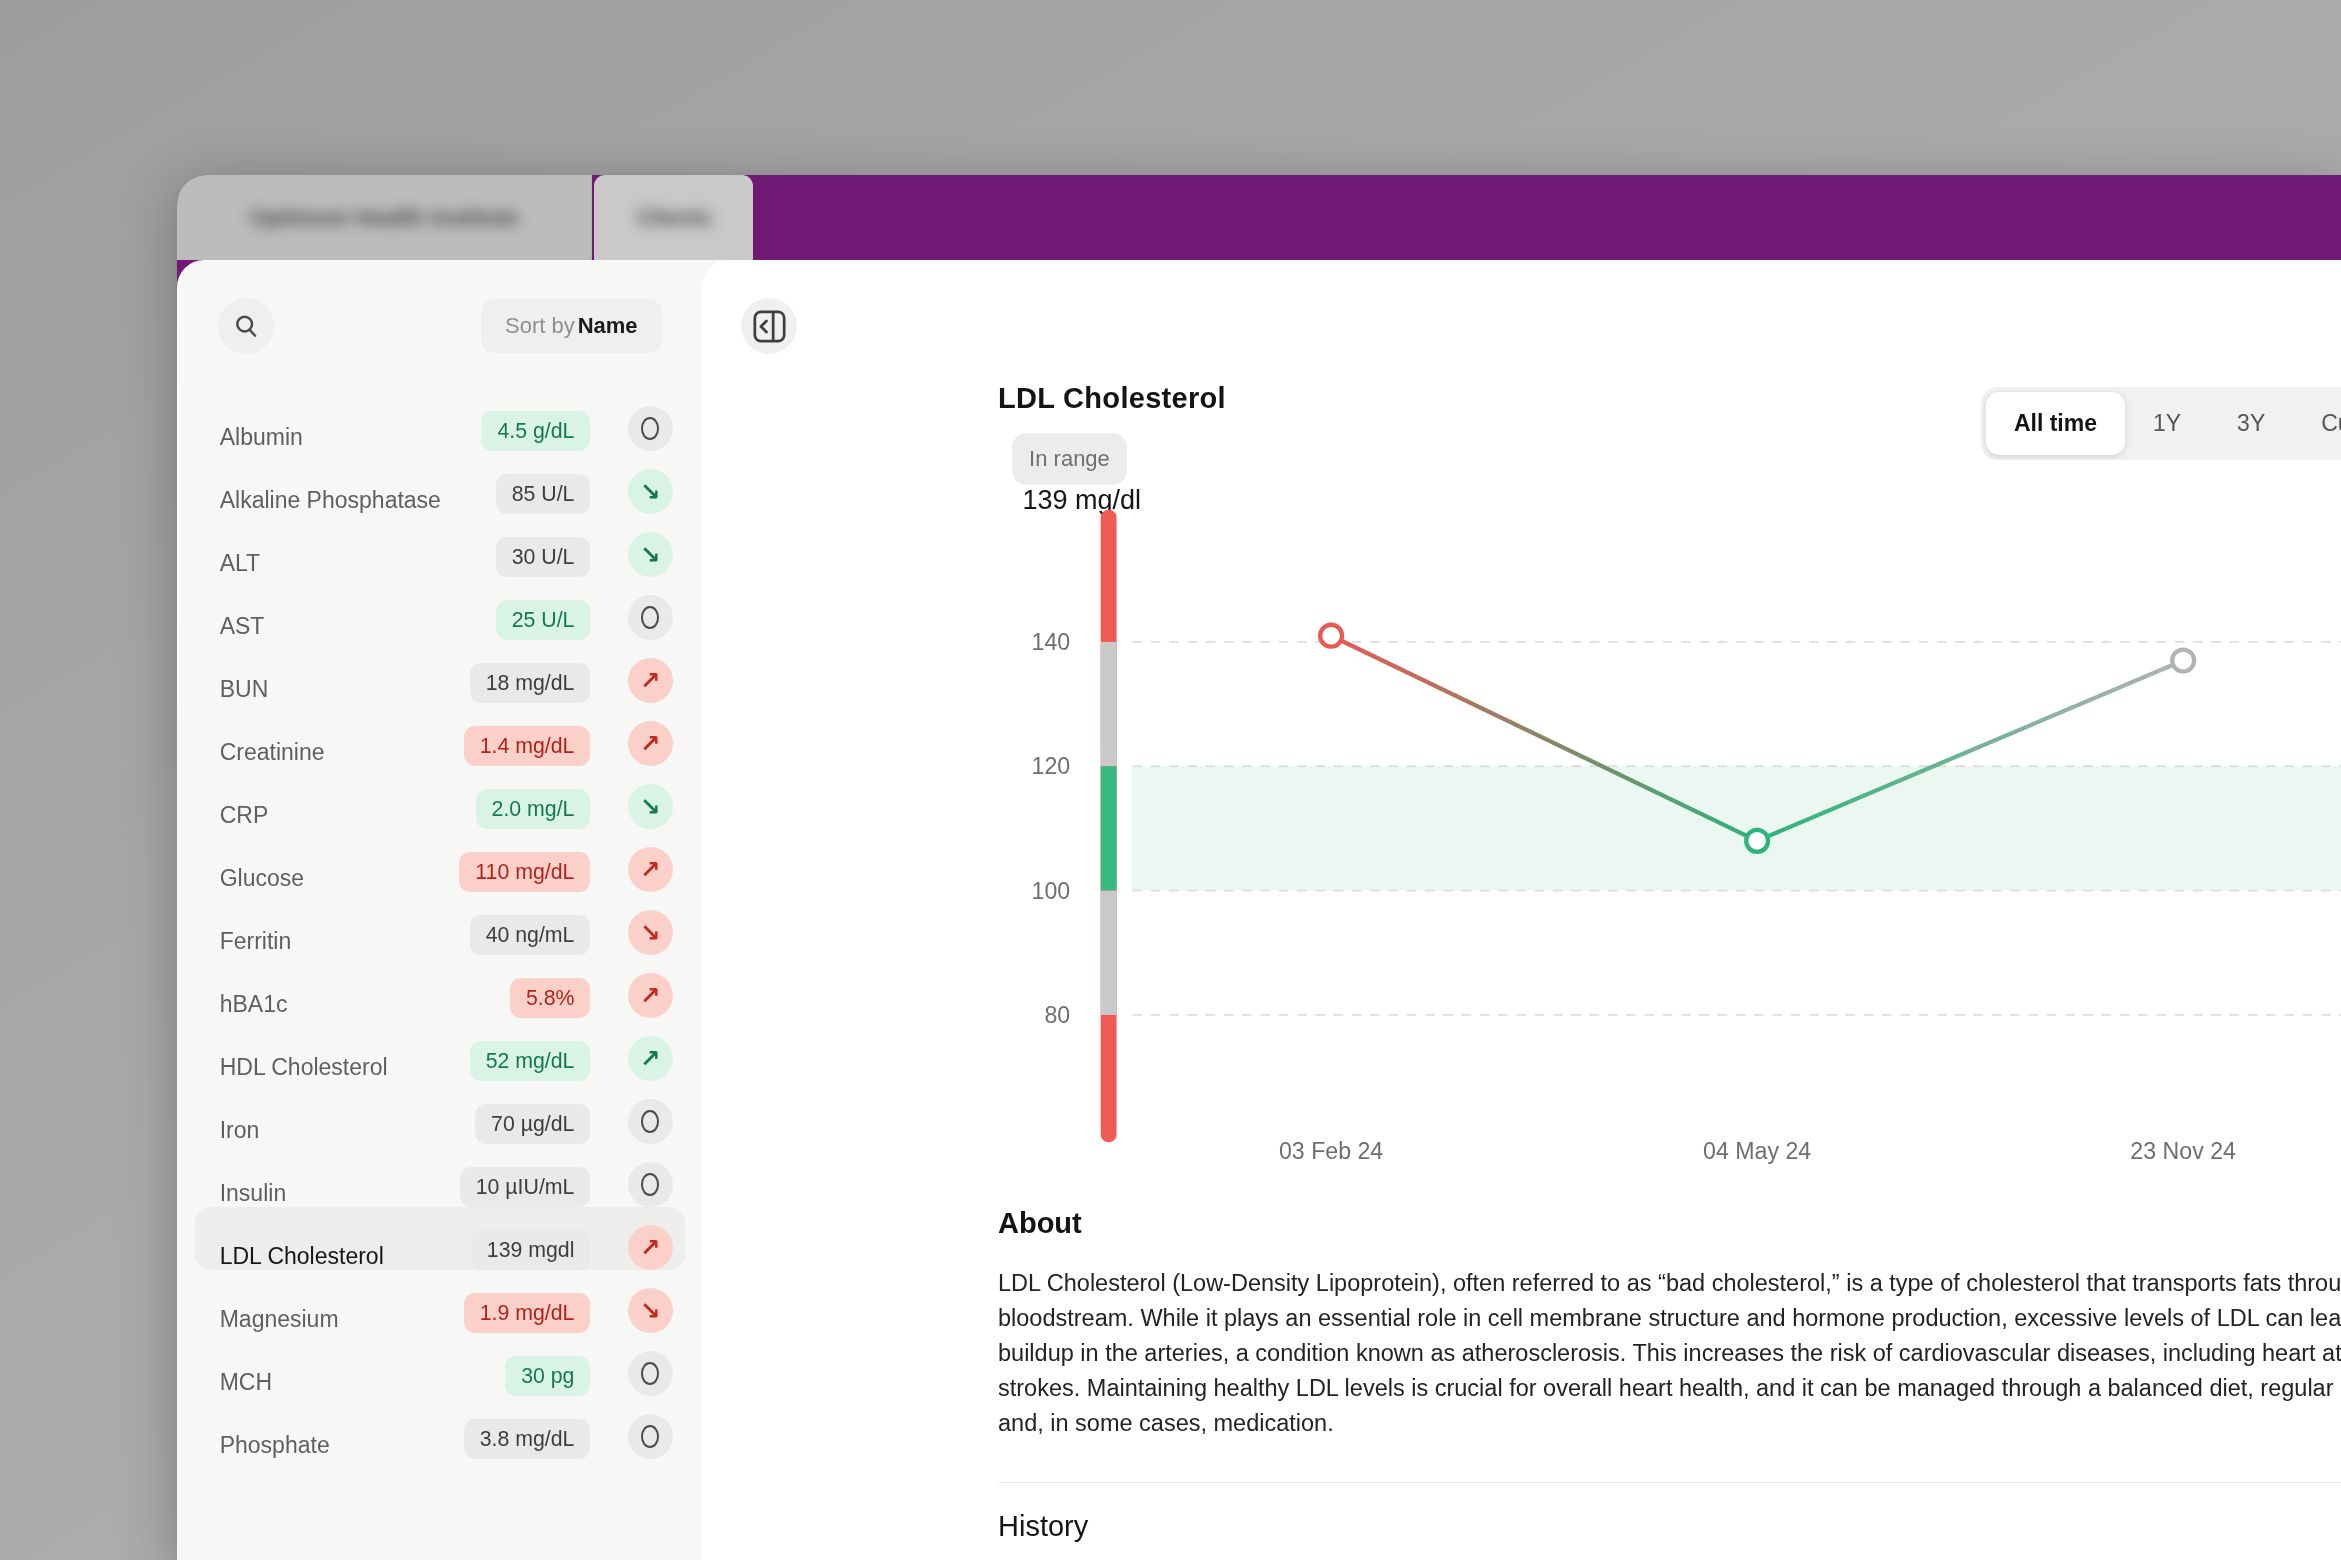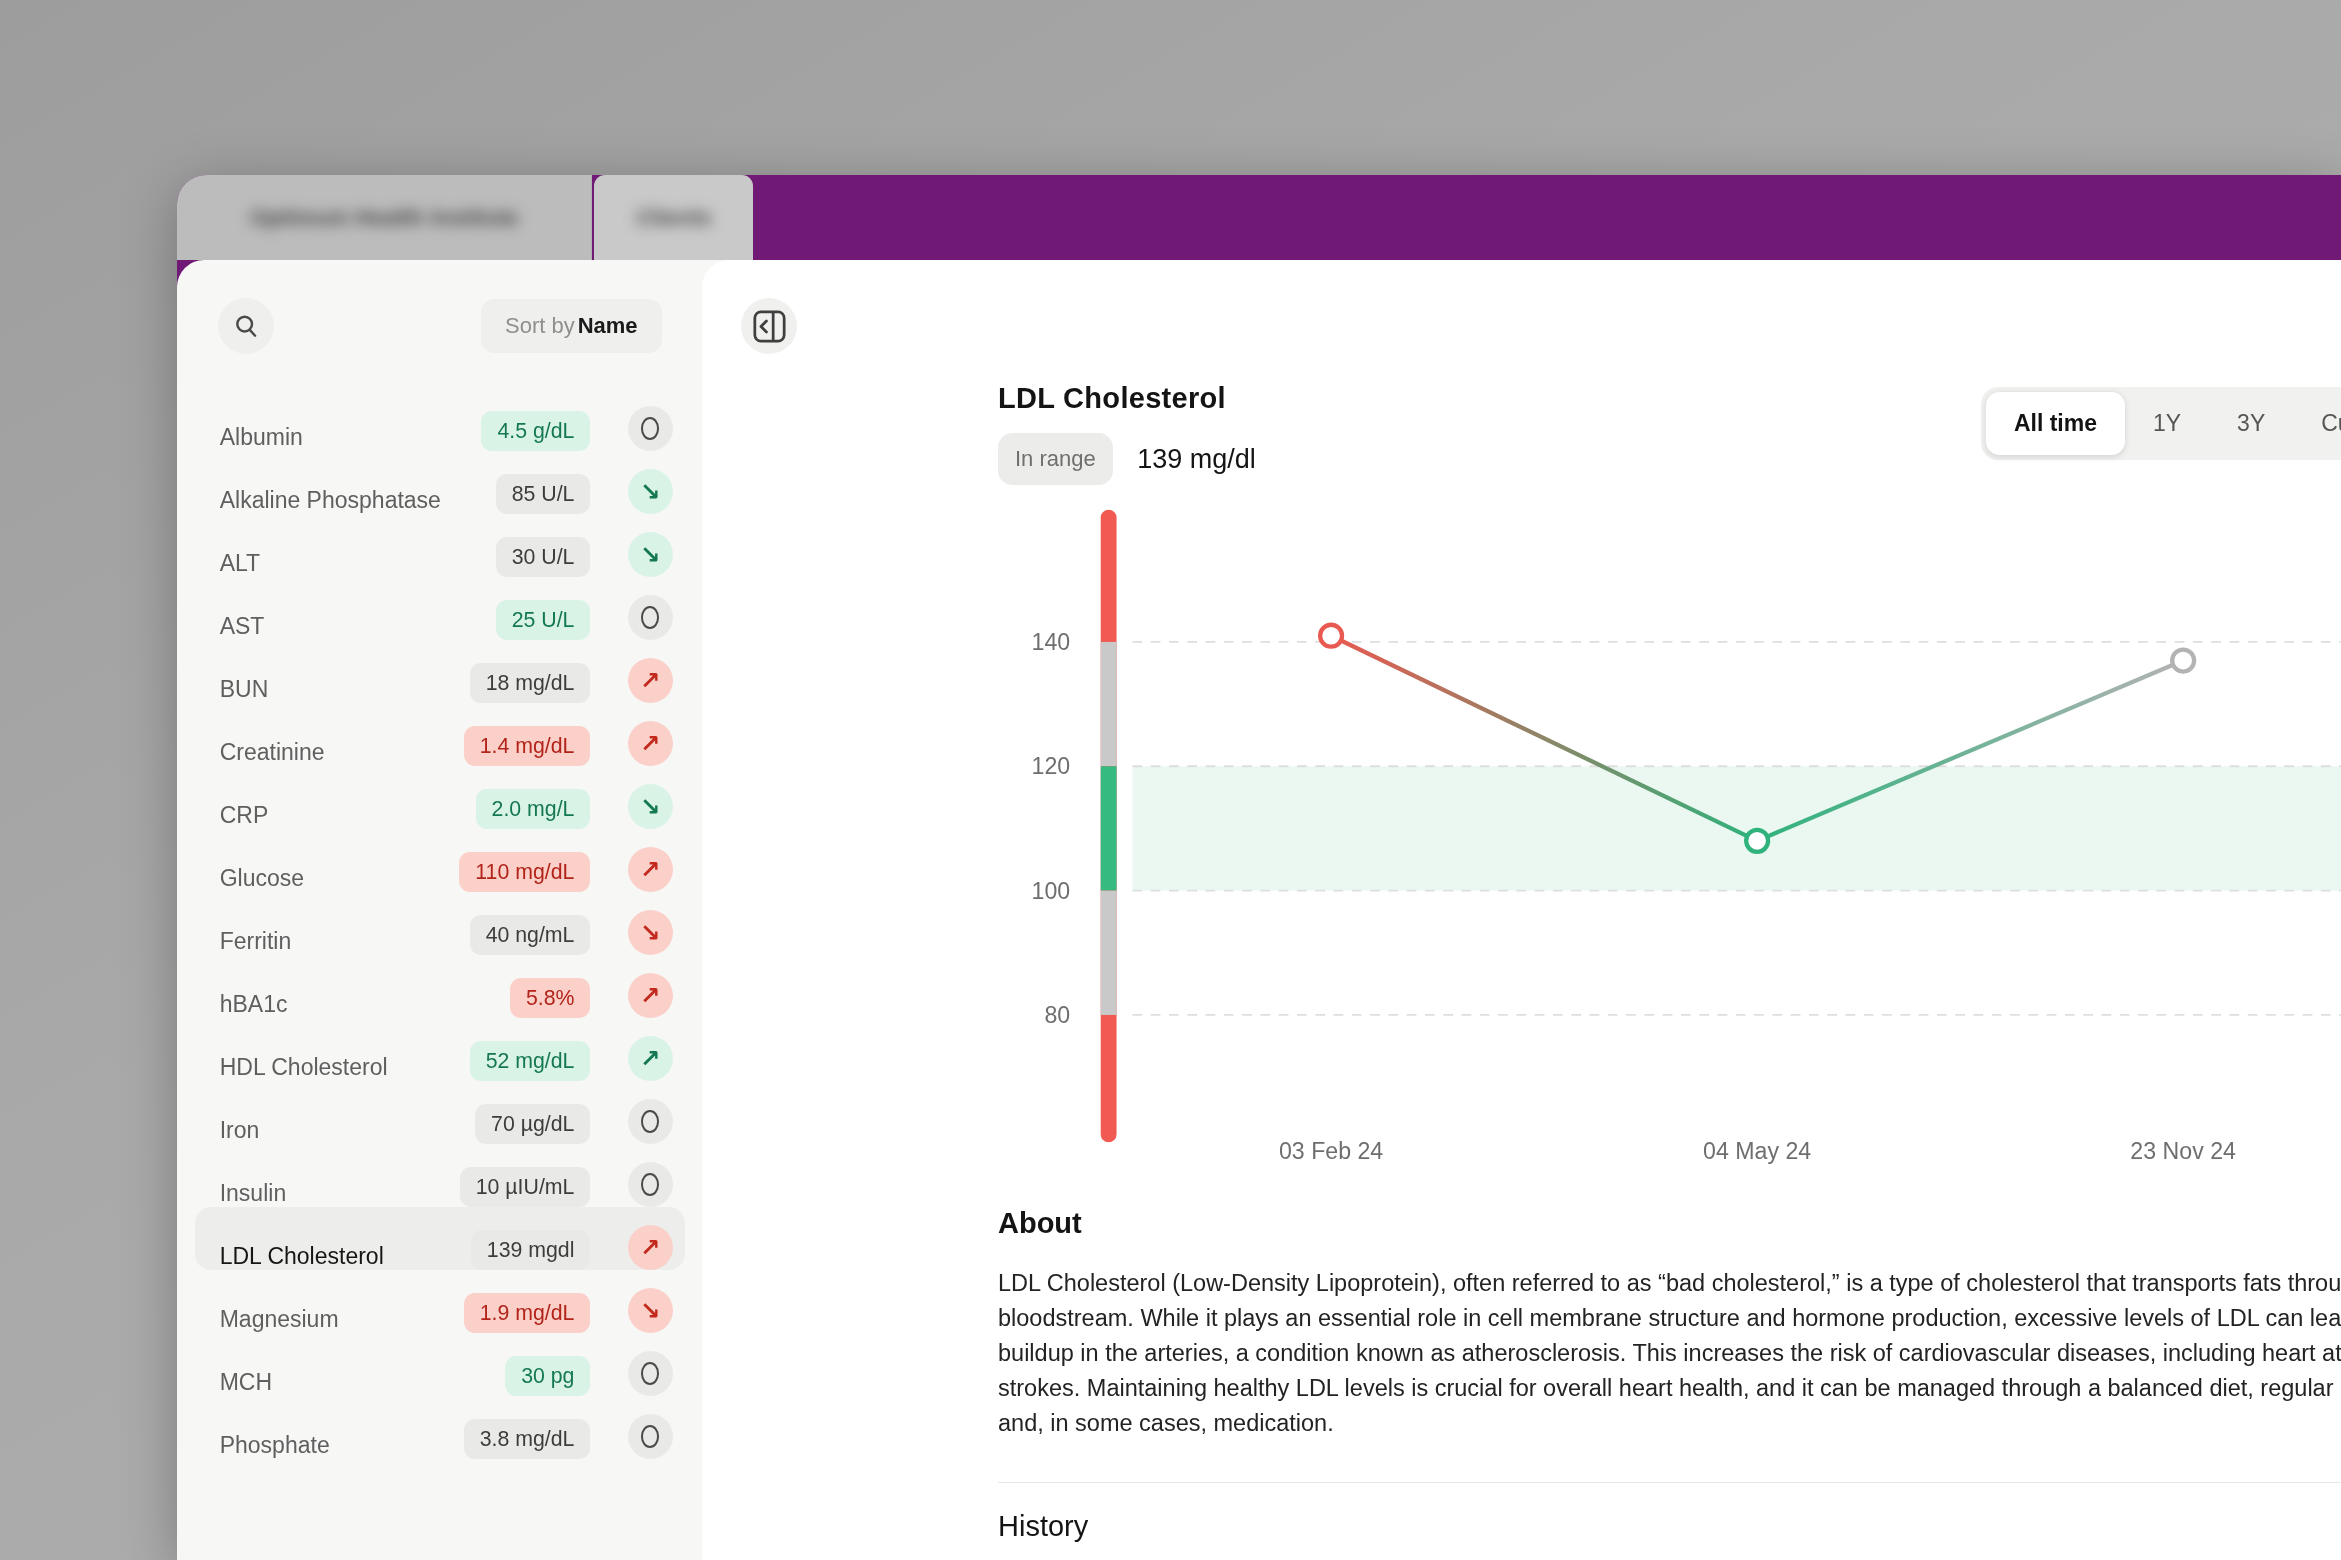--- a/index.html
+++ b/index.html
@@ -74,21 +74,21 @@
   
   .main {
     position:absolute; left:525px; top:0; right:0; bottom:0;
     background:#ffffff; border-top-left-radius:27px;
   }
   .collapse-btn {
     position:absolute; left:39px; top:38px; width:56px; height:56px; border-radius:50%;
     background:#f0f0ef; display:flex; align-items:center; justify-content:center;
   }
   .page-title { position:absolute; left:296px; top:122px; font-size:29px; font-weight:600; color:#141414; letter-spacing:0.3px; }
-  .status-row { position:absolute; left:296px; top:173px; height:52px; display:flex; align-items:center; }
+  .status-row { position:absolute; left:296px; top:173px; height:52px; display:flex; align-items:center;flex-direction:column; }
   .range-badge { background:#ececea; color:#6f6f6f; font-size:22px; padding:12.8px 17px; border-radius:14.6px; }
   .current-value { font-size:27px; color:#141414; margin-left:24.4px; }
 
   .segmented {
     position:absolute; left:1279px; top:127px; height:73px; background:#f1f1ef;
     border-radius:17px; display:flex; align-items:center; padding:4.9px; white-space:nowrap;
   }
   .seg { font-size:23px; color:#565656; padding:0 28px; height:63px; display:flex; align-items:center; border-radius:13.4px; }
   .seg.active { background:#ffffff; color:#131313; font-weight:600; box-shadow:0 1.8px 6.1px rgba(0,0,0,.13); }
 

